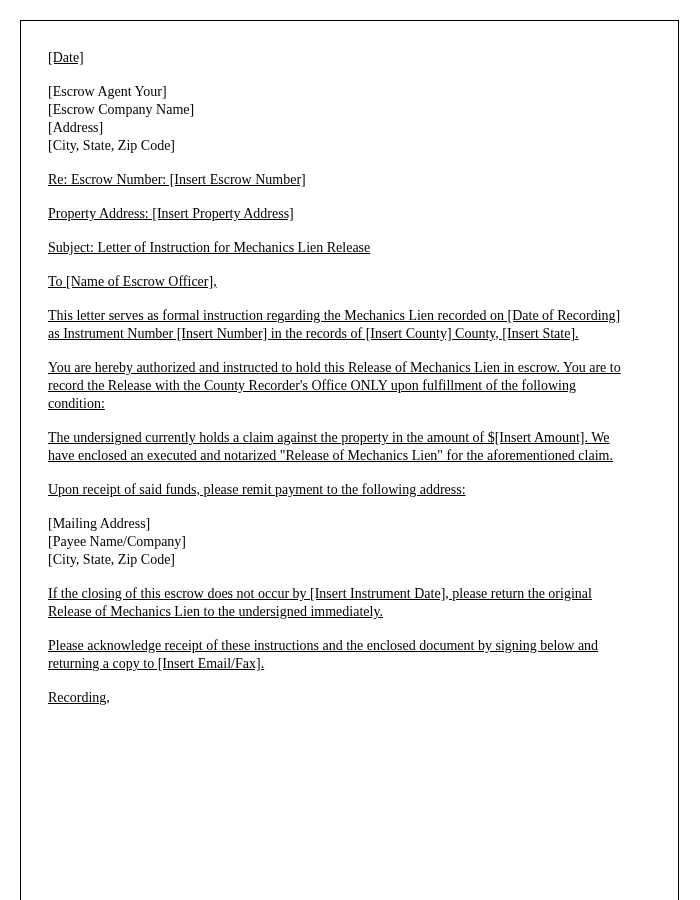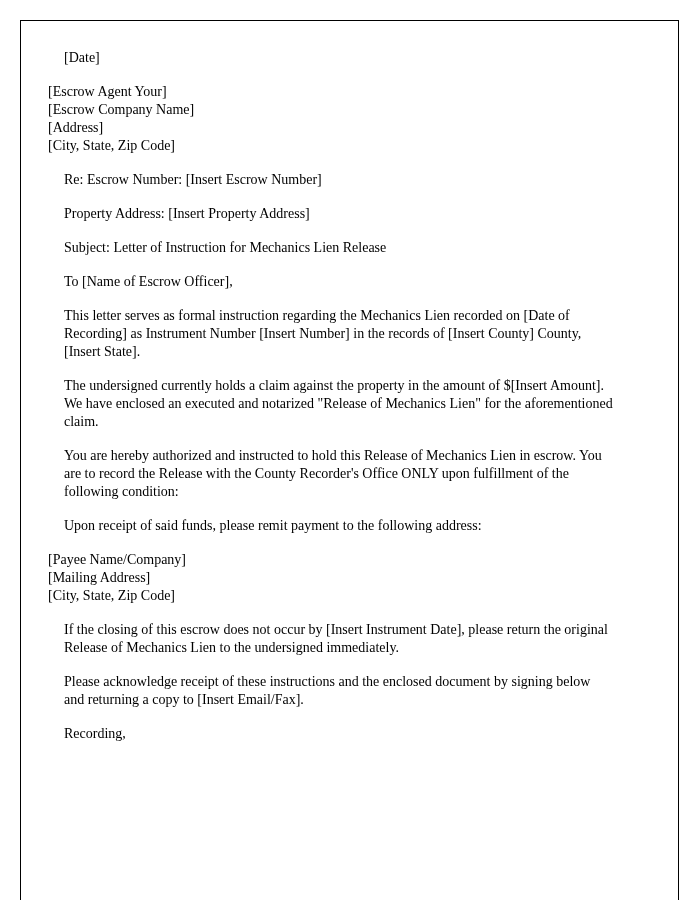--- a/index.html
+++ b/index.html
@@ -26,21 +26,22 @@
     height: 1040px; 
     border: 1px solid #000000;
     box-sizing: border-box;
     padding: 28px 49px 0 27px;
   }
   .letter {
     font-size: 14px;
     line-height: 18px;
   }
   .letter p {
-    margin: 16px 16px;
+    margin: 16px 0;
+    text-decoration: underline;
   }
   .letter p:first-child {
     margin-top: 0;
   }
   .addr-block {
     margin: 16px 0;
   }
   .addr-line {
     line-height: 18px;
   }
@@ -72,30 +73,30 @@
       <p>Re: Escrow Number: [Insert Escrow Number]</p>
 
       <p>Property Address: [Insert Property Address]</p>
 
       <p>Subject: Letter of Instruction for Mechanics Lien Release</p>
 
       <p>To [Name of Escrow Officer],</p>
 
       <p>This letter serves as formal instruction regarding the Mechanics Lien recorded on [Date of Recording] as Instrument Number [Insert Number] in the records of [Insert County] County, [Insert State].</p>
 
+      <p>You are hereby authorized and instructed to hold this Release of Mechanics Lien in escrow. You are to record the Release with the County Recorder's Office ONLY upon fulfillment of the following condition:</p>
+
       <p>The undersigned currently holds a claim against the property in the amount of $[Insert Amount]. We have enclosed an executed and notarized "Release of Mechanics Lien" for the aforementioned claim.</p>
-
-      <p>You are hereby authorized and instructed to hold this Release of Mechanics Lien in escrow. You are to record the Release with the County Recorder's Office ONLY upon fulfillment of the following condition:</p>
 
 
       <p>Upon receipt of said funds, please remit payment to the following address:</p>
 
       <div class="addr-block">
+        <div class="addr-line">[Mailing Address]</div>
         <div class="addr-line">[Payee Name/Company]</div>
-        <div class="addr-line">[Mailing Address]</div>
         <div class="addr-line">[City, State, Zip Code]</div>
       </div>
 
       <p>If the closing of this escrow does not occur by [Insert Instrument Date], please return the original Release of Mechanics Lien to the undersigned immediately.</p>
 
       <p>Please acknowledge receipt of these instructions and the enclosed document by signing below and returning a copy to [Insert Email/Fax].</p>
 
       <p>Recording,</p>
 
     </div>

